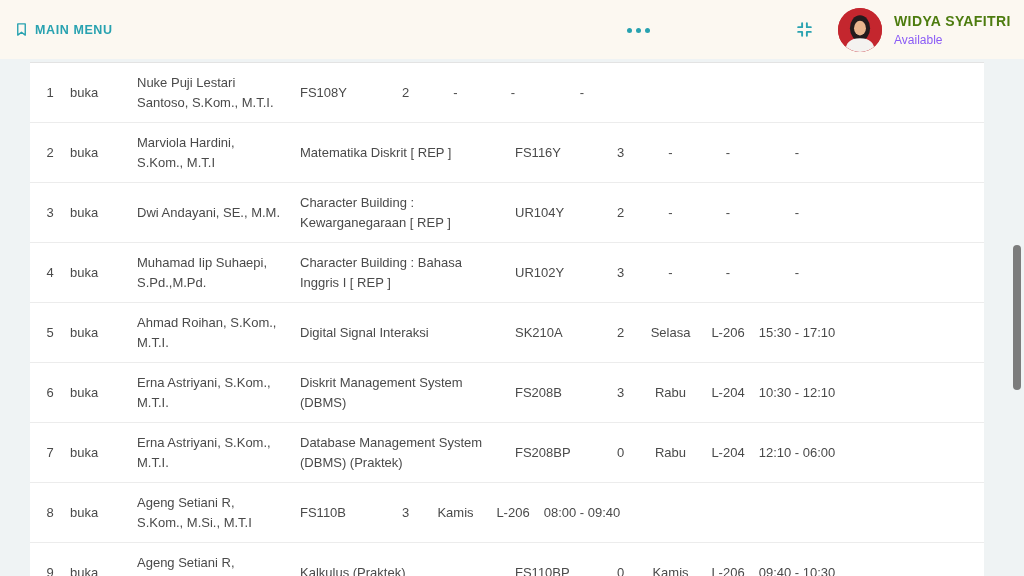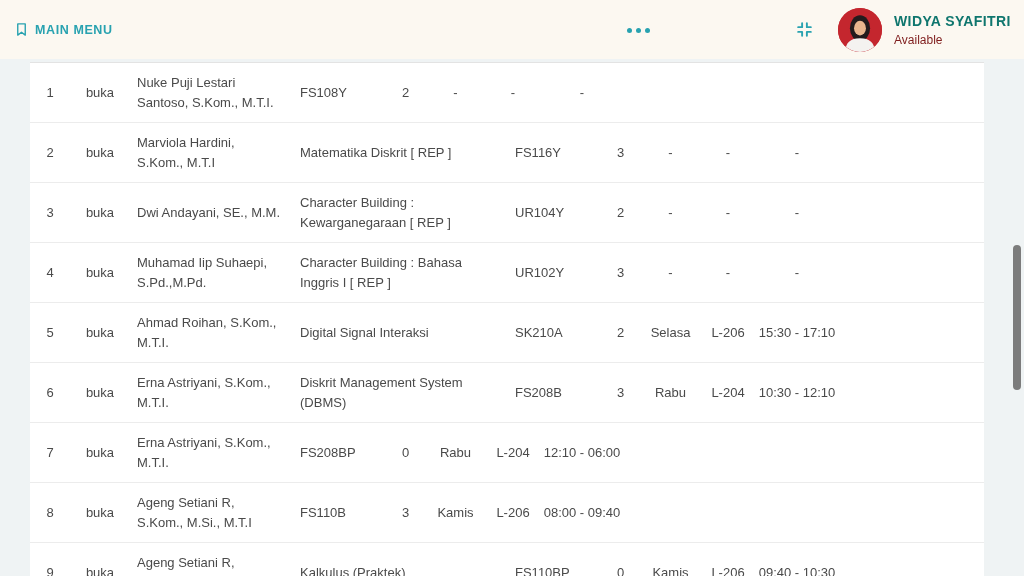--- a/index.html
+++ b/index.html
@@ -35,44 +35,44 @@
   .compress-btn {
     position:absolute; left:795px; top:20px; cursor:pointer;
   }
   .avatar {
     position:absolute; left:838px; top:8px;
     width:44px; height:44px; border-radius:50%; overflow:hidden; cursor:pointer;
     background:#c4262e;
   }
   .user-info { position:absolute; left:894px; top:13px; }
   .user-name {
-    font-size:14px; font-weight:600; color:#0f766e; letter-spacing:0.4px;
+    font-size:14px; font-weight:600; color:#4d7c0f; letter-spacing:0.4px;
   }
   .user-status {
-    font-size:12px; color:#7f1d1d; margin-top:4px;
+    font-size:12px; color:#8b5cf6; margin-top:4px;
   }
 
   
   .content {
     position:absolute; left:0; top:59px; width:1024px; height:517px;
     background:#eff3f4;
   }
   .table-card {
     position:absolute; left:30px; top:3px; width:954px; height:600px;
     background:#ffffff; border-top:1px solid #e3e3e3;
   }
   .t-row {
     display:flex; align-items:center; height:60px;
     border-bottom:1px solid #ececec;
     font-size:13px; line-height:20px; color:#4a4a4a;
     background:#ffffff;
   }
   .cell { flex:none; }
   .c-no     { width:40px;  text-align:center; }
-  .c-action { width:60px;  text-align:center; }
+  .c-action { width:60px;  text-align:left; }
   .c-action a { color:#4a4a4a; text-decoration:none; cursor:pointer; }
   .c-lect   { width:163px; padding:0 10px 0 7px; }
   .c-course { width:215px; padding:0 12px 0 7px; }
   .c-code   { width:90px;  padding-left:7px; }
   .c-sks    { width:45px;  text-align:center; }
   .c-day    { width:55px;  text-align:center; }
   .c-room   { width:60px;  text-align:center; }
   .c-time   { width:78px;  text-align:center; }
   .c-fill   { flex:1; }
 
@@ -212,20 +212,21 @@
           <div class="cell c-day">Rabu</div>
           <div class="cell c-room">L-204</div>
           <div class="cell c-time">10:30 - 12:10</div>
           <div class="cell c-fill"></div>
         </div>
 
         <div class="t-row">
           <div class="cell c-no">7</div>
           <div class="cell c-action"><a>buka</a></div>
           <div class="cell c-lect">Erna Astriyani, S.Kom., M.T.I.</div>
+          <div class="cell c-course">Database Management System (DBMS) (Praktek)</div>
           <div class="cell c-code">FS208BP</div>
           <div class="cell c-sks">0</div>
           <div class="cell c-day">Rabu</div>
           <div class="cell c-room">L-204</div>
           <div class="cell c-time">12:10 - 06:00</div>
           <div class="cell c-fill"></div>
         </div>
 
         <div class="t-row">
           <div class="cell c-no">8</div>

